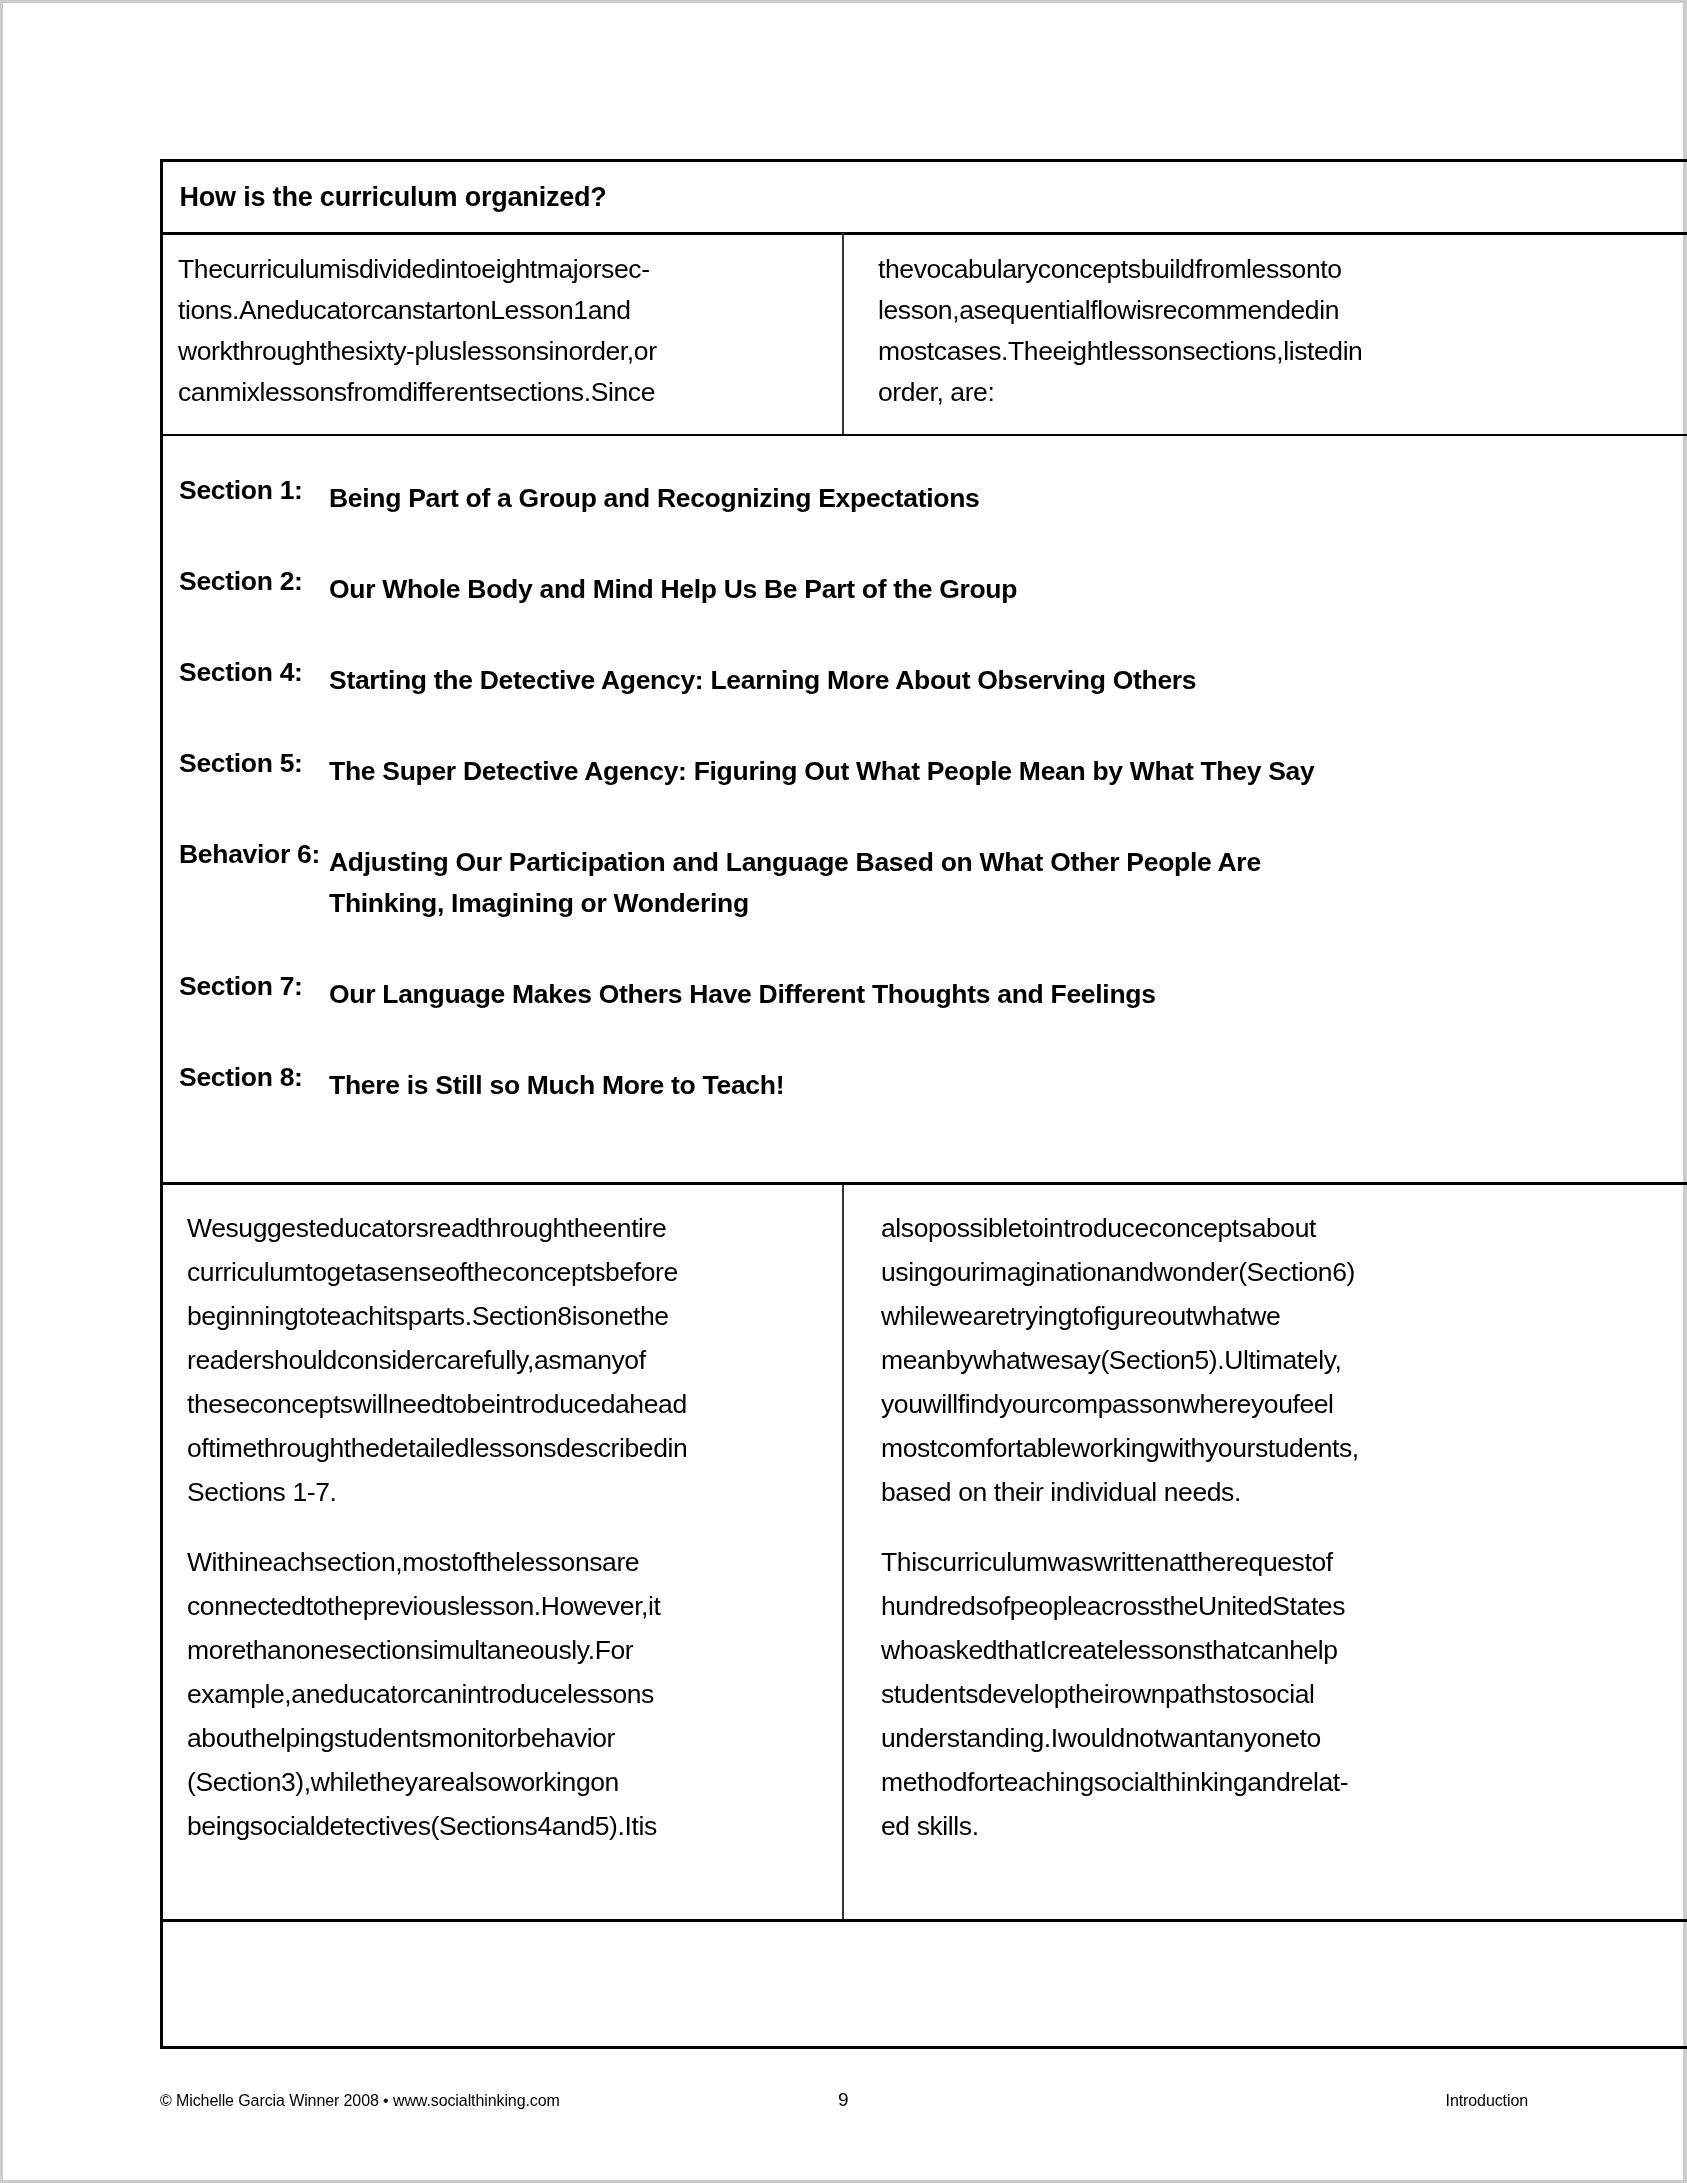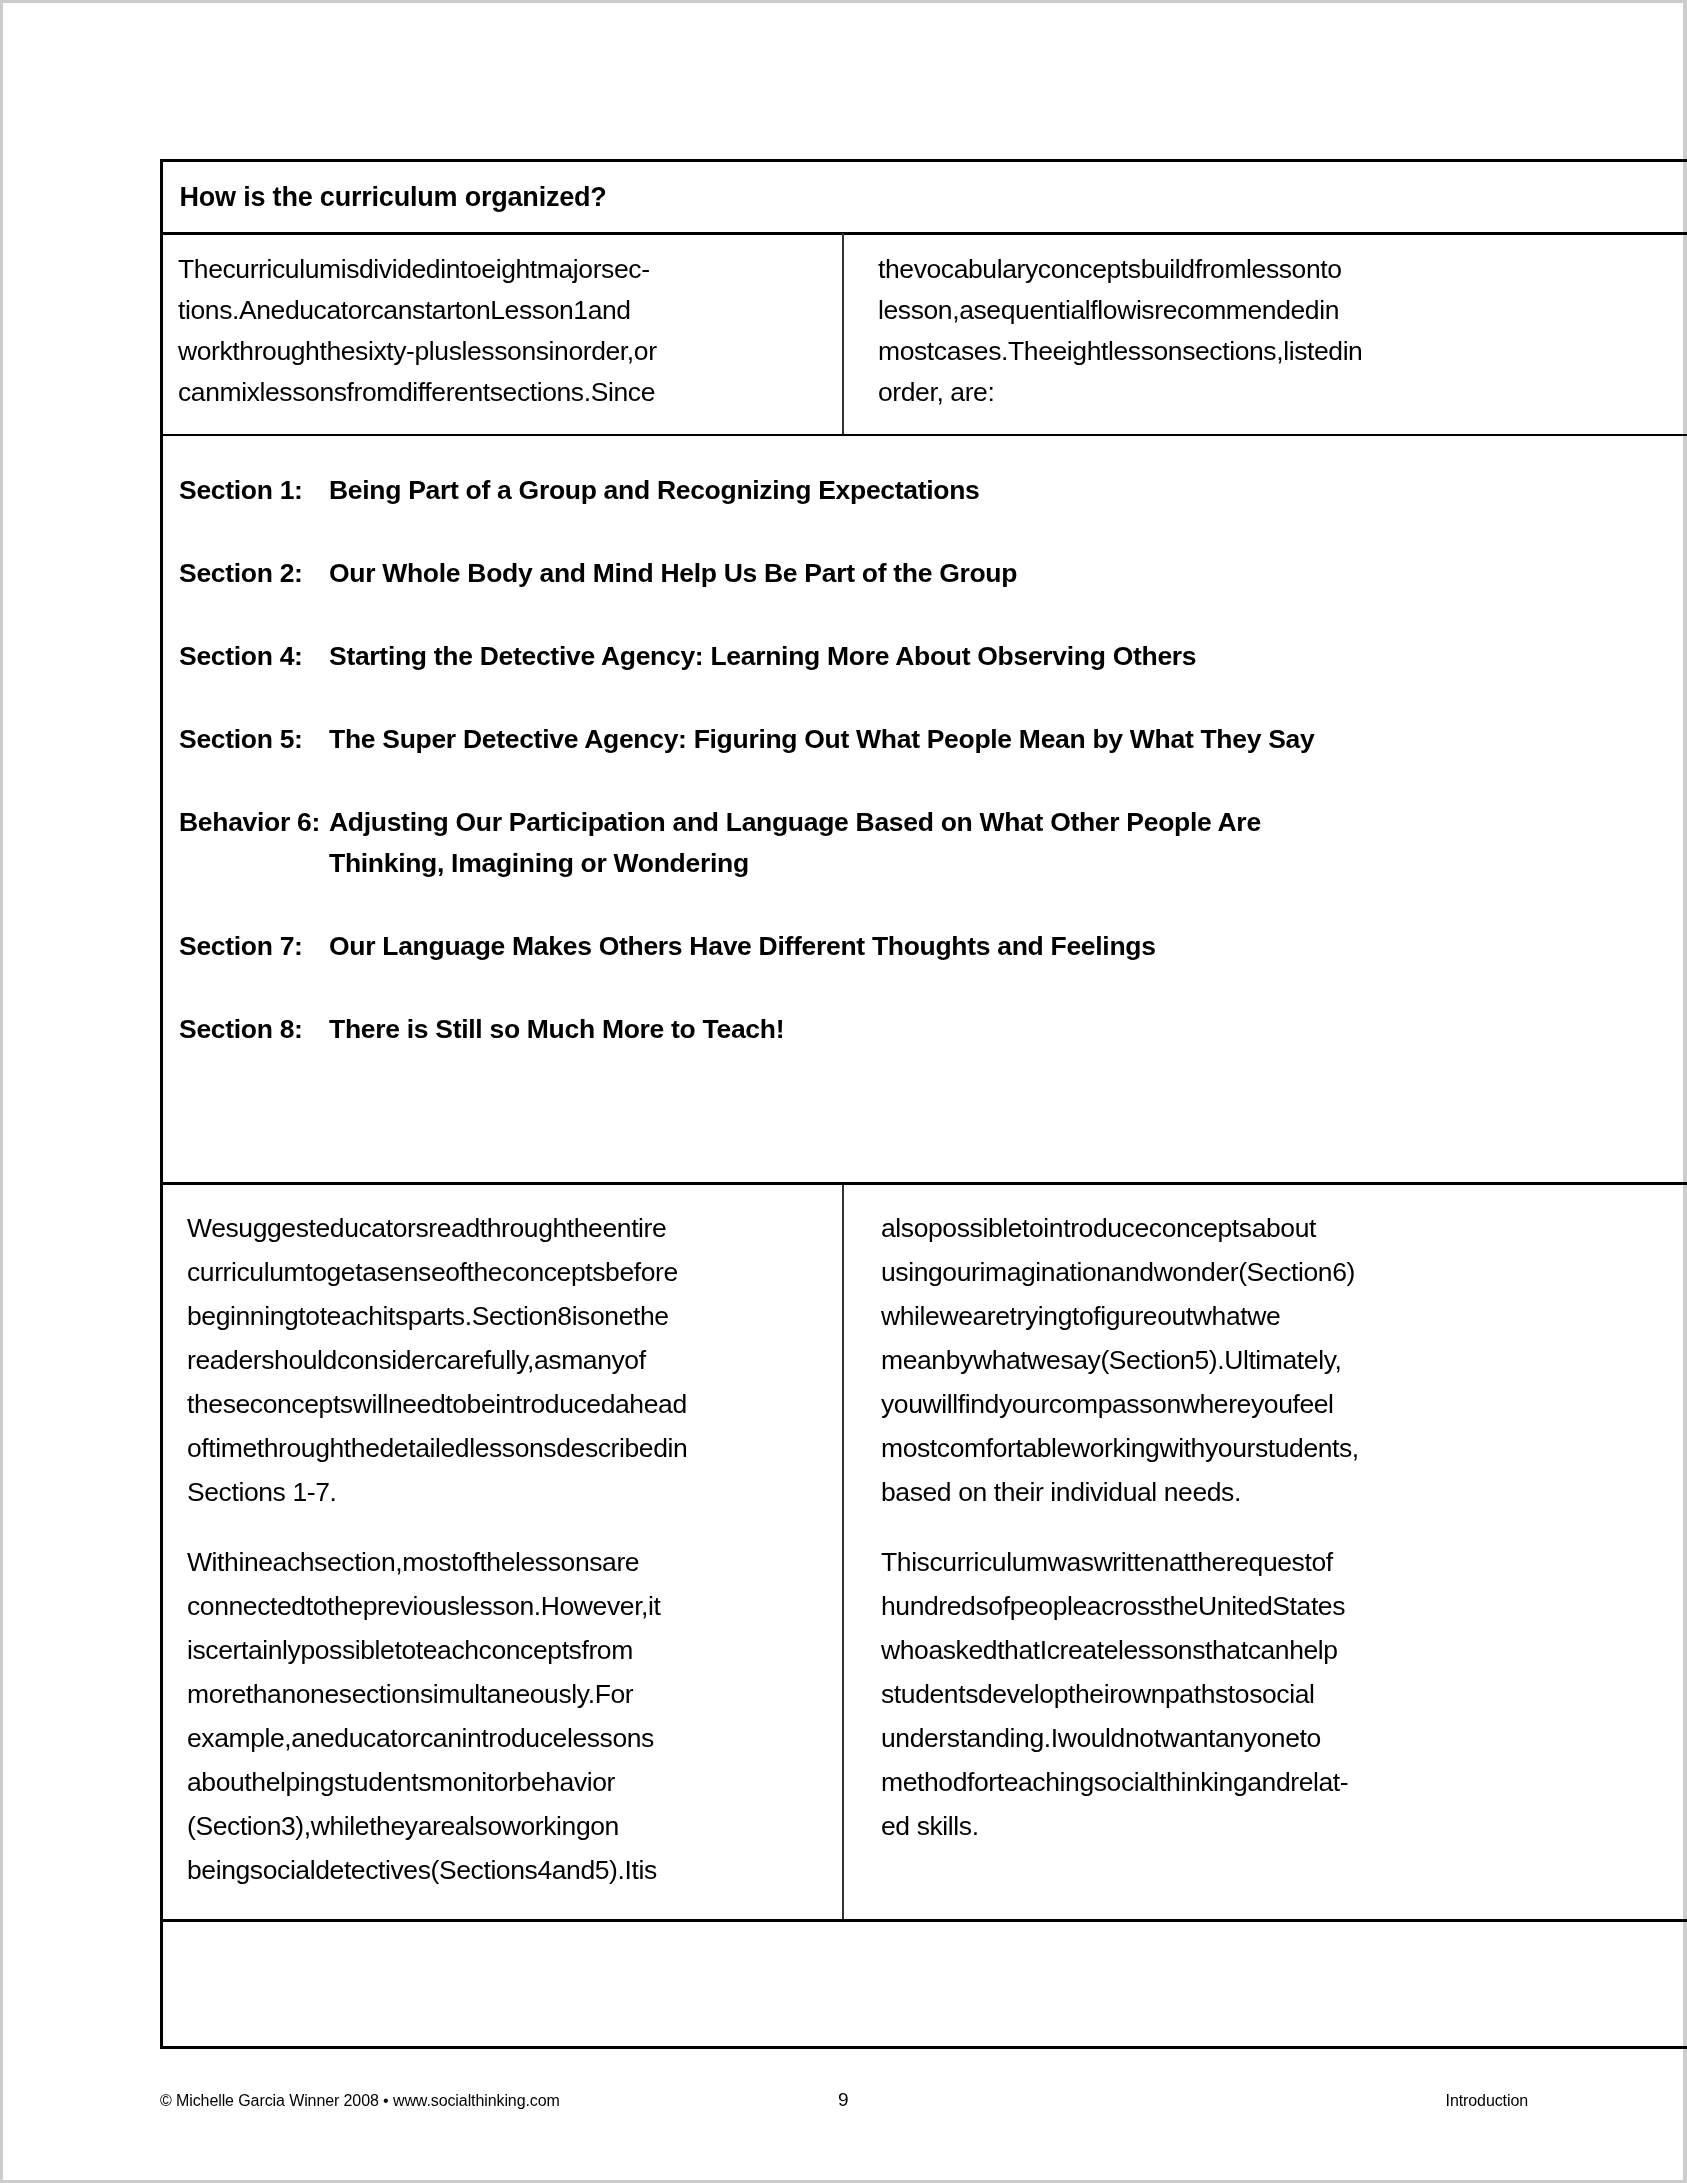--- a/index.html
+++ b/index.html
@@ -59,21 +59,21 @@
   }
   .sect {
     display: flex;
     font-family: "Liberation Sans", sans-serif;
     font-size: 26.5px;
     line-height: 41px;
     margin-bottom: 42px;
     letter-spacing: -0.3px;
   }
   .sect .num { width: 150px; flex: none; white-space: nowrap; }
-  .sect .txt { white-space: nowrap; }
+  .sect .txt { white-space: nowrap; margin-top: 8px; }
   .bot { line-height: 44px; }
   .bot.left { left: 24px; top: 1044px; width: 629px; }
   .bot.right { left: 718px; top: 1044px; width: 630px; }
   .bot .gap { display: block; height: 26px; }
   .justify-line {
     display: flex; justify-content: space-between; white-space: nowrap;
   }
   .footer {
     position: absolute; top: 2092px;
     font-family: "Liberation Sans", sans-serif;
@@ -148,21 +148,20 @@
     <span class="ln justify-line"><span>We</span><span>suggest</span><span>educators</span><span>read</span><span>through</span><span>the</span><span>entire</span></span>
     <span class="ln justify-line"><span>curriculum</span><span>to</span><span>get</span><span>a</span><span>sense</span><span>of</span><span>the</span><span>concepts</span><span>before</span></span>
     <span class="ln justify-line"><span>beginning</span><span>to</span><span>teach</span><span>its</span><span>parts.</span><span>Section</span><span>8</span><span>is</span><span>one</span><span>the</span></span>
     <span class="ln justify-line"><span>reader</span><span>should</span><span>consider</span><span>carefully,</span><span>as</span><span>many</span><span>of</span></span>
     <span class="ln justify-line"><span>these</span><span>concepts</span><span>will</span><span>need</span><span>to</span><span>be</span><span>introduced</span><span>ahead</span></span>
     <span class="ln justify-line"><span>of</span><span>time</span><span>through</span><span>the</span><span>detailed</span><span>lessons</span><span>described</span><span>in</span></span>
     <span class="ln last">Sections 1-7.</span>
     <span class="gap"></span>
     <span class="ln justify-line"><span>Within</span><span>each</span><span>section,</span><span>most</span><span>of</span><span>the</span><span>lessons</span><span>are</span></span>
     <span class="ln justify-line"><span>connected</span><span>to</span><span>the</span><span>previous</span><span>lesson.</span><span>However,</span><span>it</span></span>
-    <span class="ln justify-line"><span>is</span><span>certainly</span><span>possible</span><span>to</span><span>teach</span><span>concepts</span><span>from</span></span>
     <span class="ln justify-line"><span>more</span><span>than</span><span>one</span><span>section</span><span>simultaneously.</span><span>For</span></span>
     <span class="ln justify-line"><span>example,</span><span>an</span><span>educator</span><span>can</span><span>introduce</span><span>lessons</span></span>
     <span class="ln justify-line"><span>about</span><span>helping</span><span>students</span><span>monitor</span><span>behavior</span></span>
     <span class="ln justify-line"><span>(Section</span><span>3),</span><span>while</span><span>they</span><span>are</span><span>also</span><span>working</span><span>on</span></span>
     <span class="ln justify-line"><span>being</span><span>social</span><span>detectives</span><span>(Sections</span><span>4</span><span>and</span><span>5).</span><span>It</span><span>is</span></span>
   </div>
   <div class="vdiv" style="left:679px; top:1023px; height:736px;"></div>
   <div class="para bot right">
     <span class="ln justify-line"><span>also</span><span>possible</span><span>to</span><span>introduce</span><span>concepts</span><span>about</span></span>
     <span class="ln justify-line"><span>using</span><span>our</span><span>imagination</span><span>and</span><span>wonder</span><span>(Section</span><span>6)</span></span>

